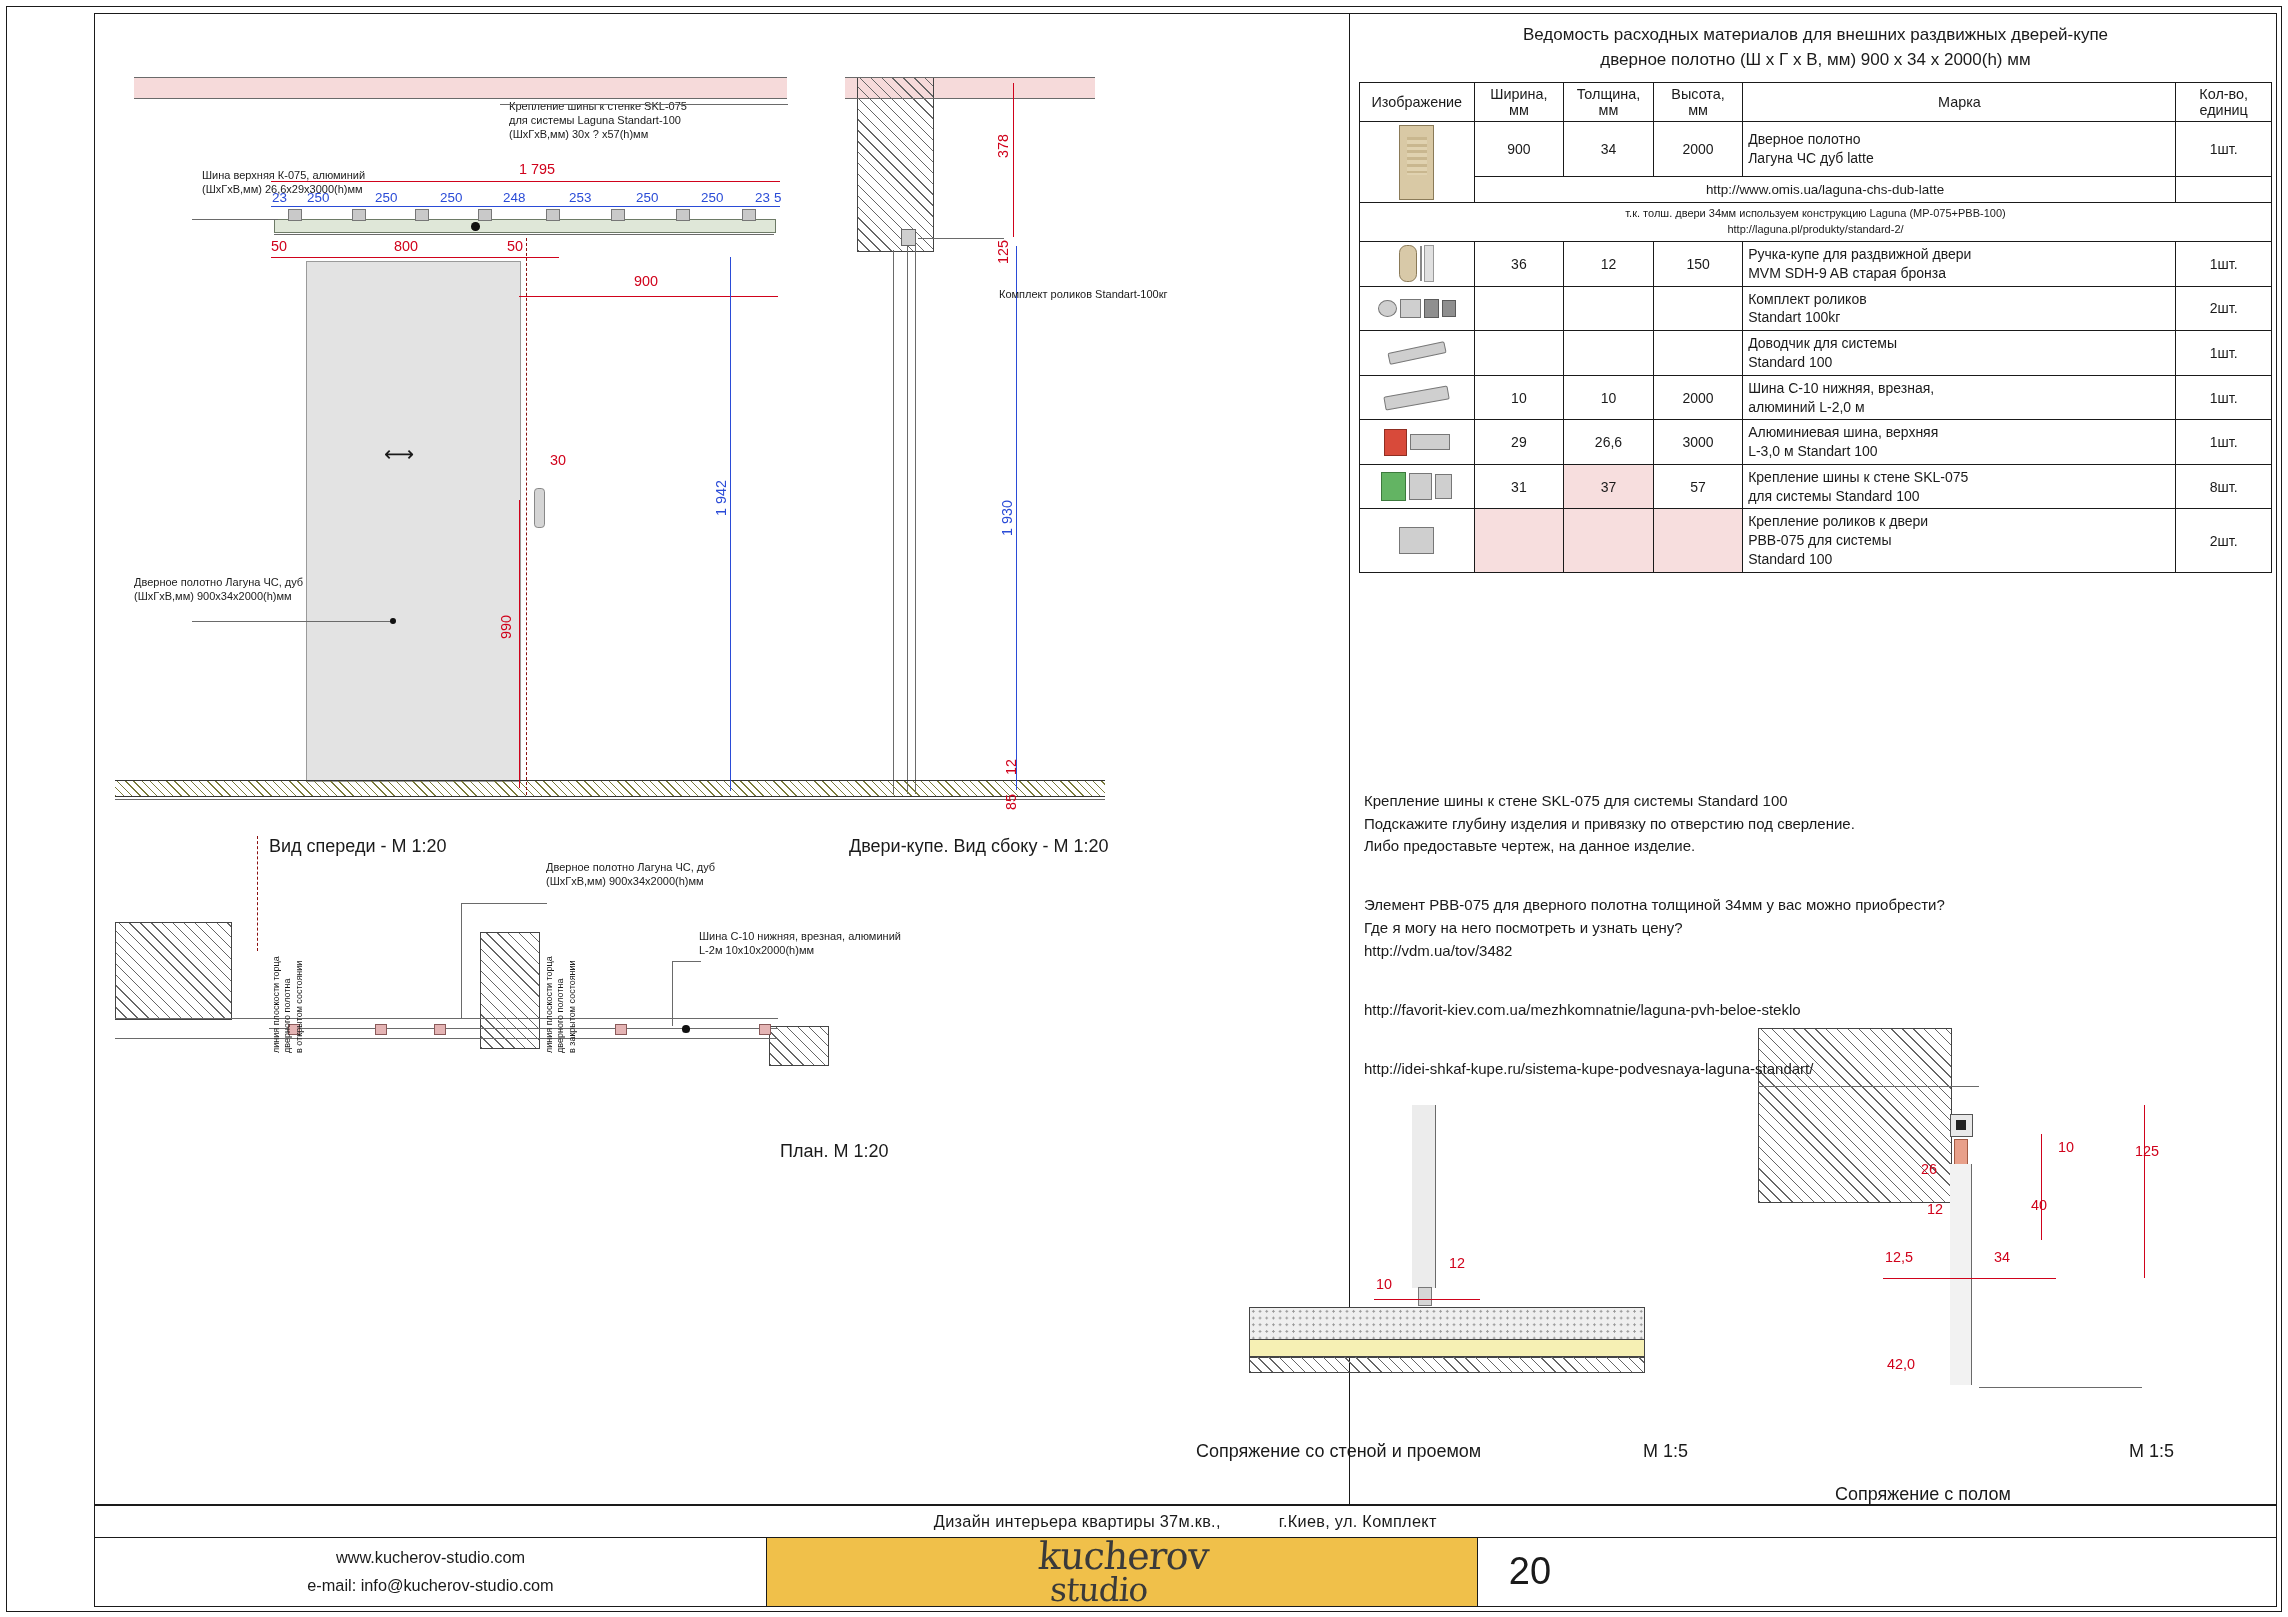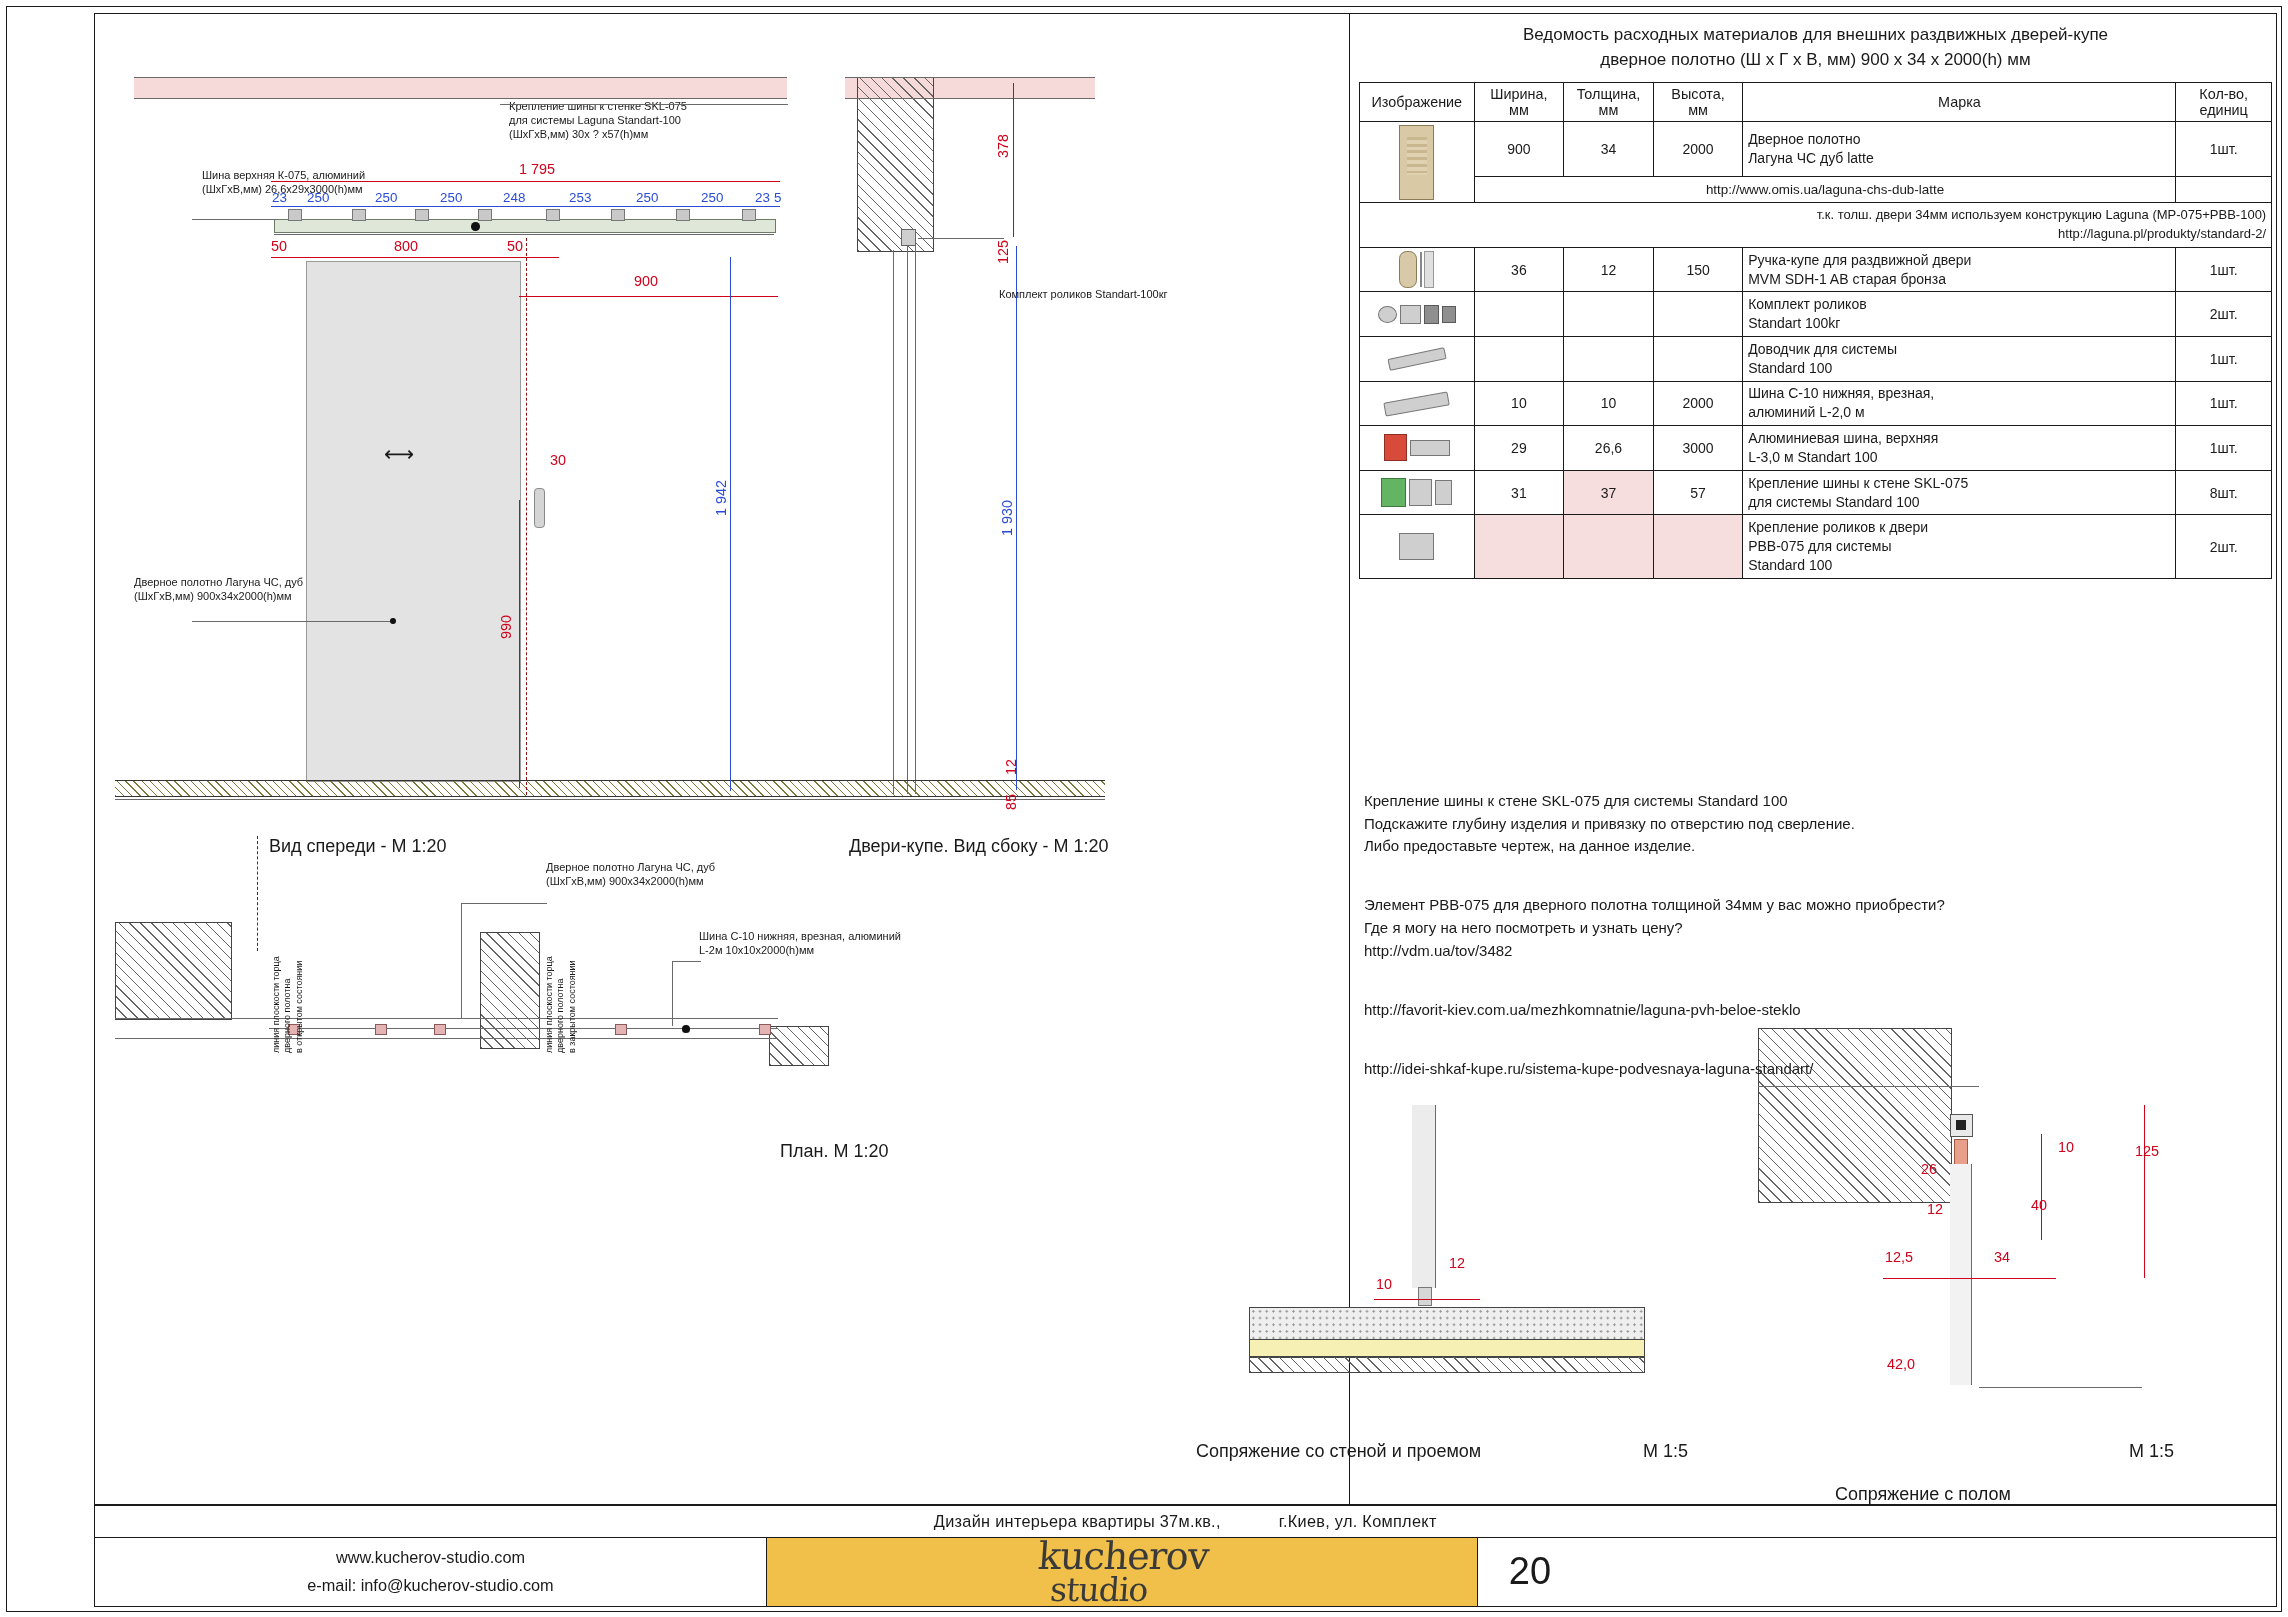--- a/index.html
+++ b/index.html
@@ -80,21 +80,21 @@
     table-layout:fixed;
   }
   table.spec-table td, table.spec-table th {
     border:1px solid #1a1a1a; padding:2.9px 4.8px; vertical-align:middle;
   }
   table.spec-table th { font-weight:normal; text-align:center; font-size:14.4px; }
   .c-img { width:104px; text-align:center; }
   .c-num { width:79px; text-align:center; }
   .c-qty { width:85px; text-align:center; }
   .c-mark { text-align:left; line-height:1.35; }
-  .note-row td { text-align:right; line-height:1.45; font-size:13px; }
+  .note-row td { text-align:center; line-height:1.45; font-size:11px; }
   .pink { background:#f7dede; }
   .link { font-size:13.4px; }
   .th-door {
     width:35px; height:71px; background:#d9c9a5; border:1px solid #8a7a58;
     position:relative; margin:1.9px auto;
   }
   .th-door::after{
     content:""; position:absolute; left:6.7px; top:9.6px; right:6.7px; height:40px;
     background:repeating-linear-gradient(to bottom,#c4b храм 0,#c4b48c 2.9px,#d9c9a5 2.9px,#d9c9a5 6.7px);
   }
@@ -394,21 +394,21 @@
             <div class="th-rows">
               <div class="box-tan" style="width:15.4px;height:35px;border-radius:7.7px;"></div>
               <div style="width:1.9px;height:35px;background:#888;"></div>
               <div style="width:7.7px;height:35px;background:#e0e0e0;border:1px solid #999;"></div>
             </div>
           </td>
           <td class="c-num">36</td>
           <td class="c-num">12</td>
           <td class="c-num">150</td>
           <td class="c-mark" style="white-space:pre-line">Ручка-купе для раздвижной двери
-MVM SDH-1 AB старая бронза</td>
+MVM SDH-9 AB старая бронза</td>
           <td class="c-qty">1шт.</td>
         </tr>
 
         <tr>
           <td class="c-img">
             <div class="th-rows">
               <div class="box-gray" style="width:17.3px;height:15.4px;border-radius:50%;"></div>
               <div class="box-gray" style="width:19px;height:17.3px;"></div>
               <div class="box-dark" style="width:13.4px;height:17.3px;"></div>
               <div class="box-dark" style="width:11.5px;height:15.4px;"></div>

